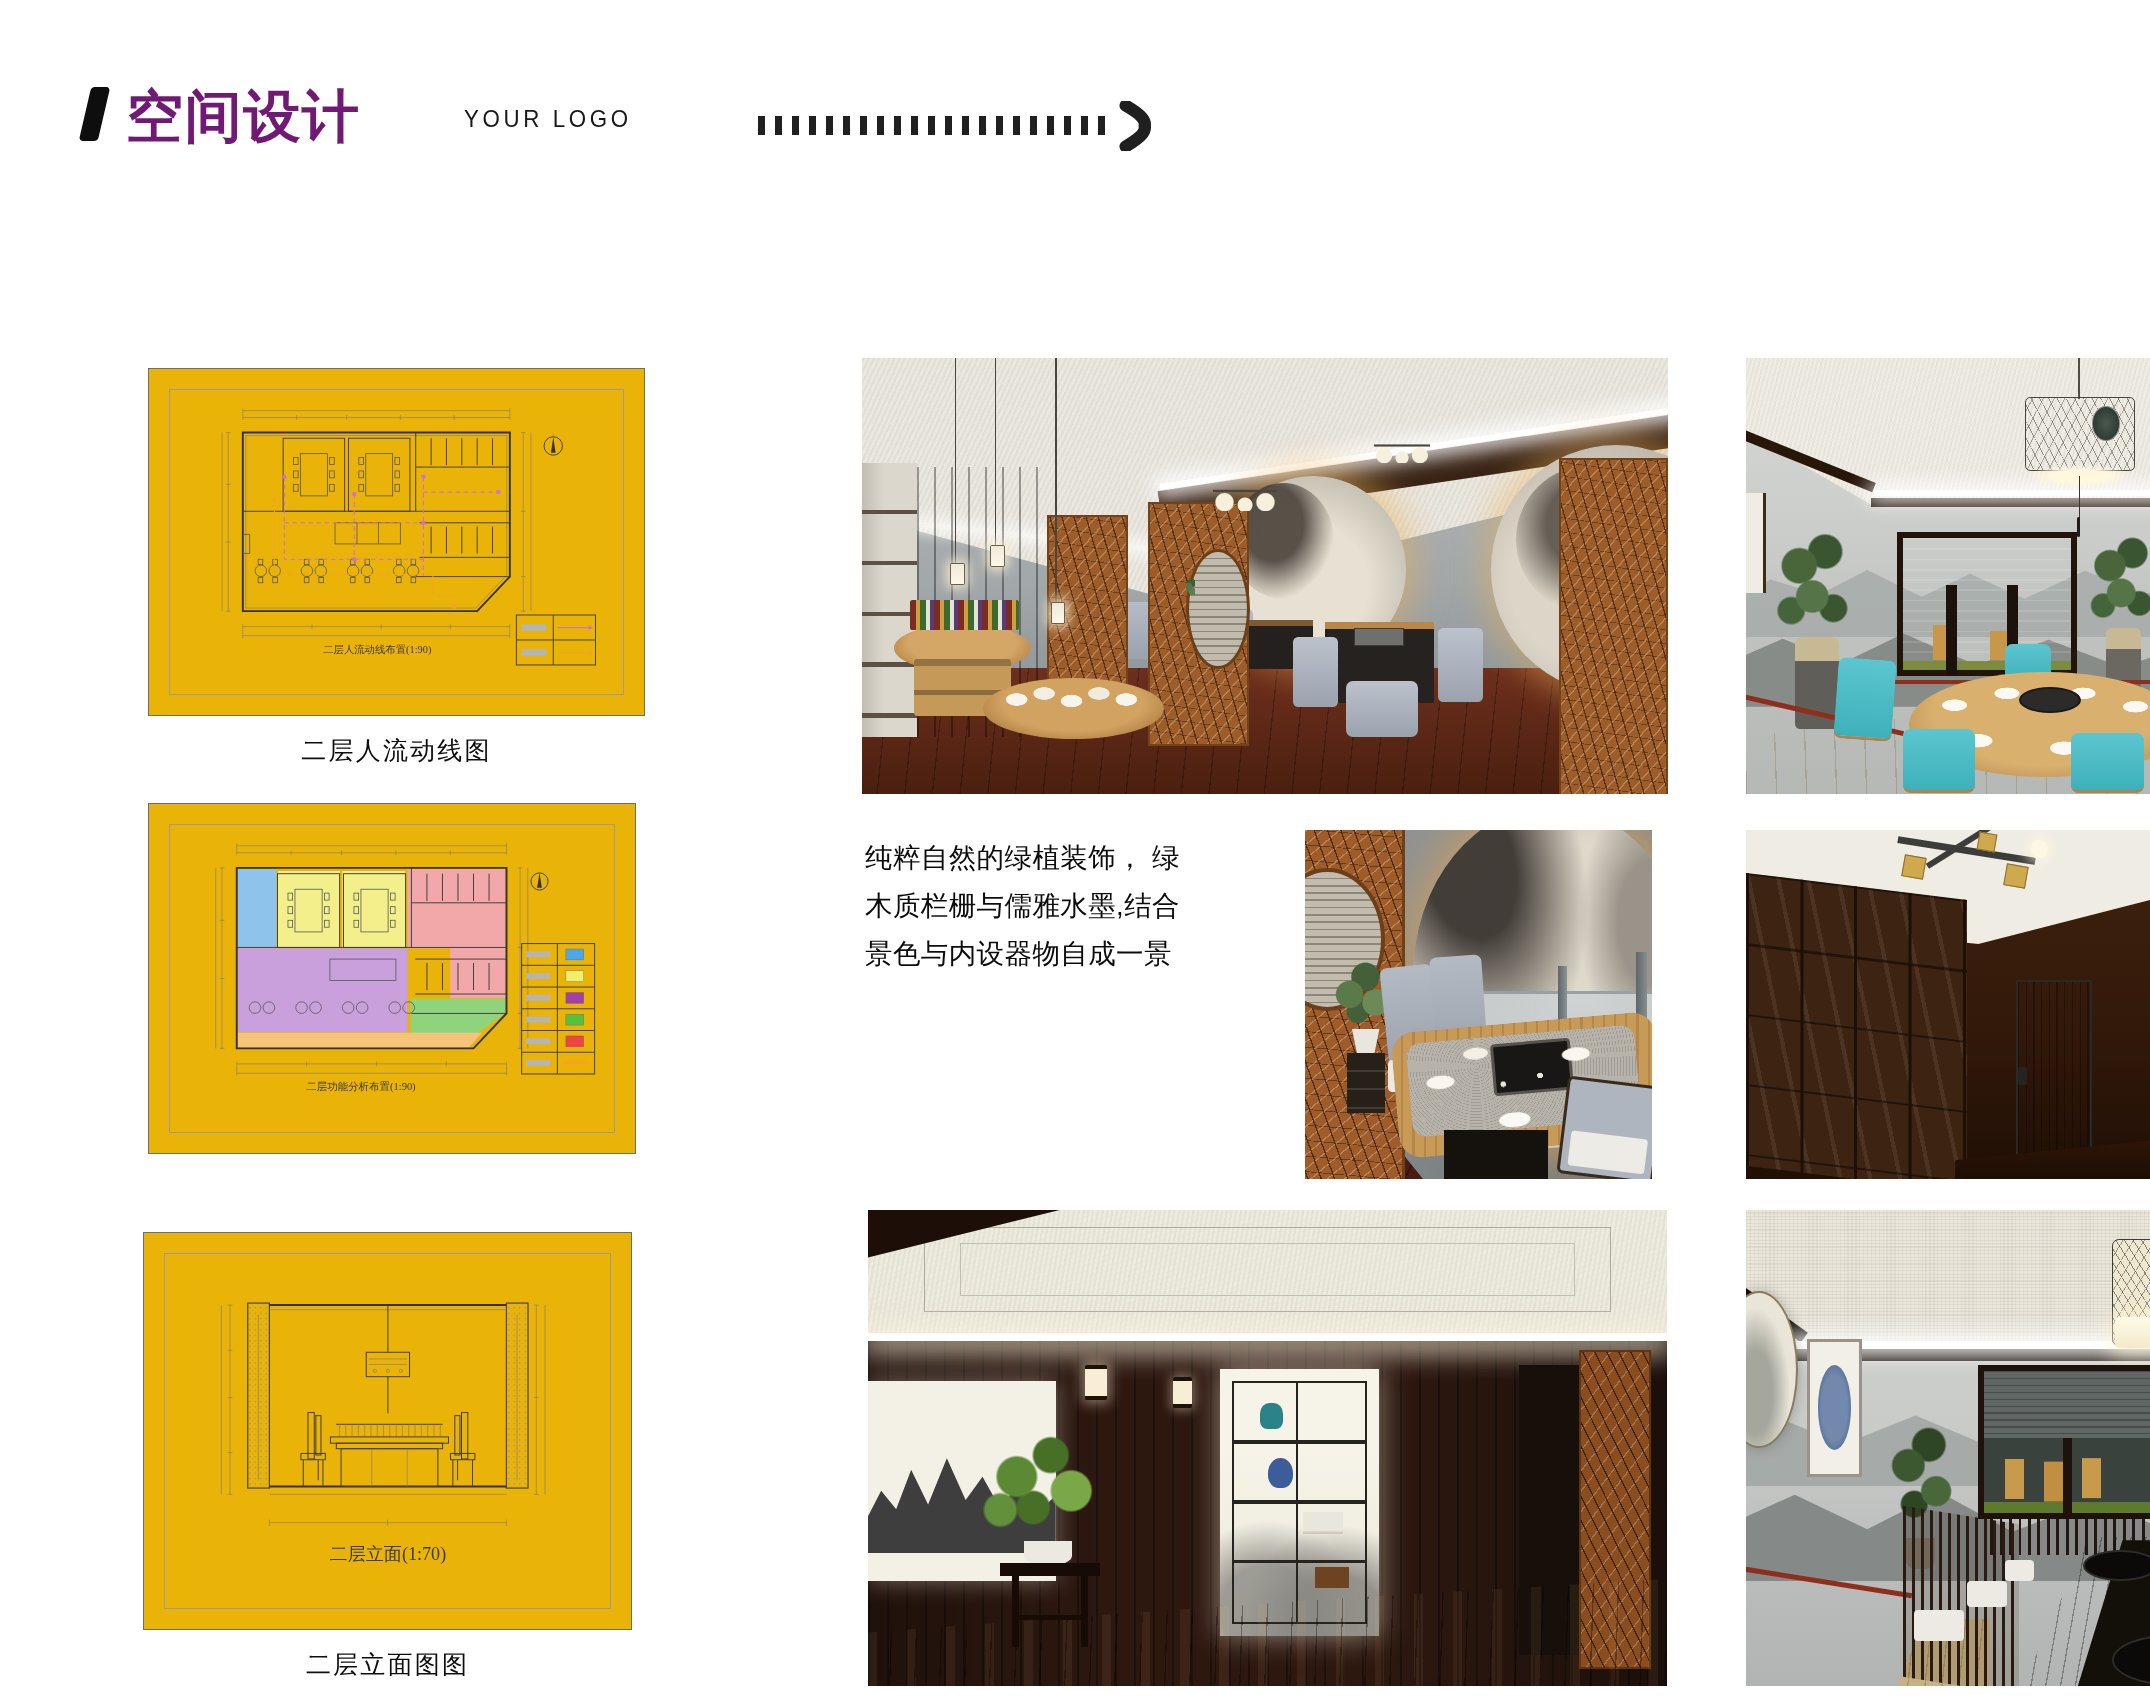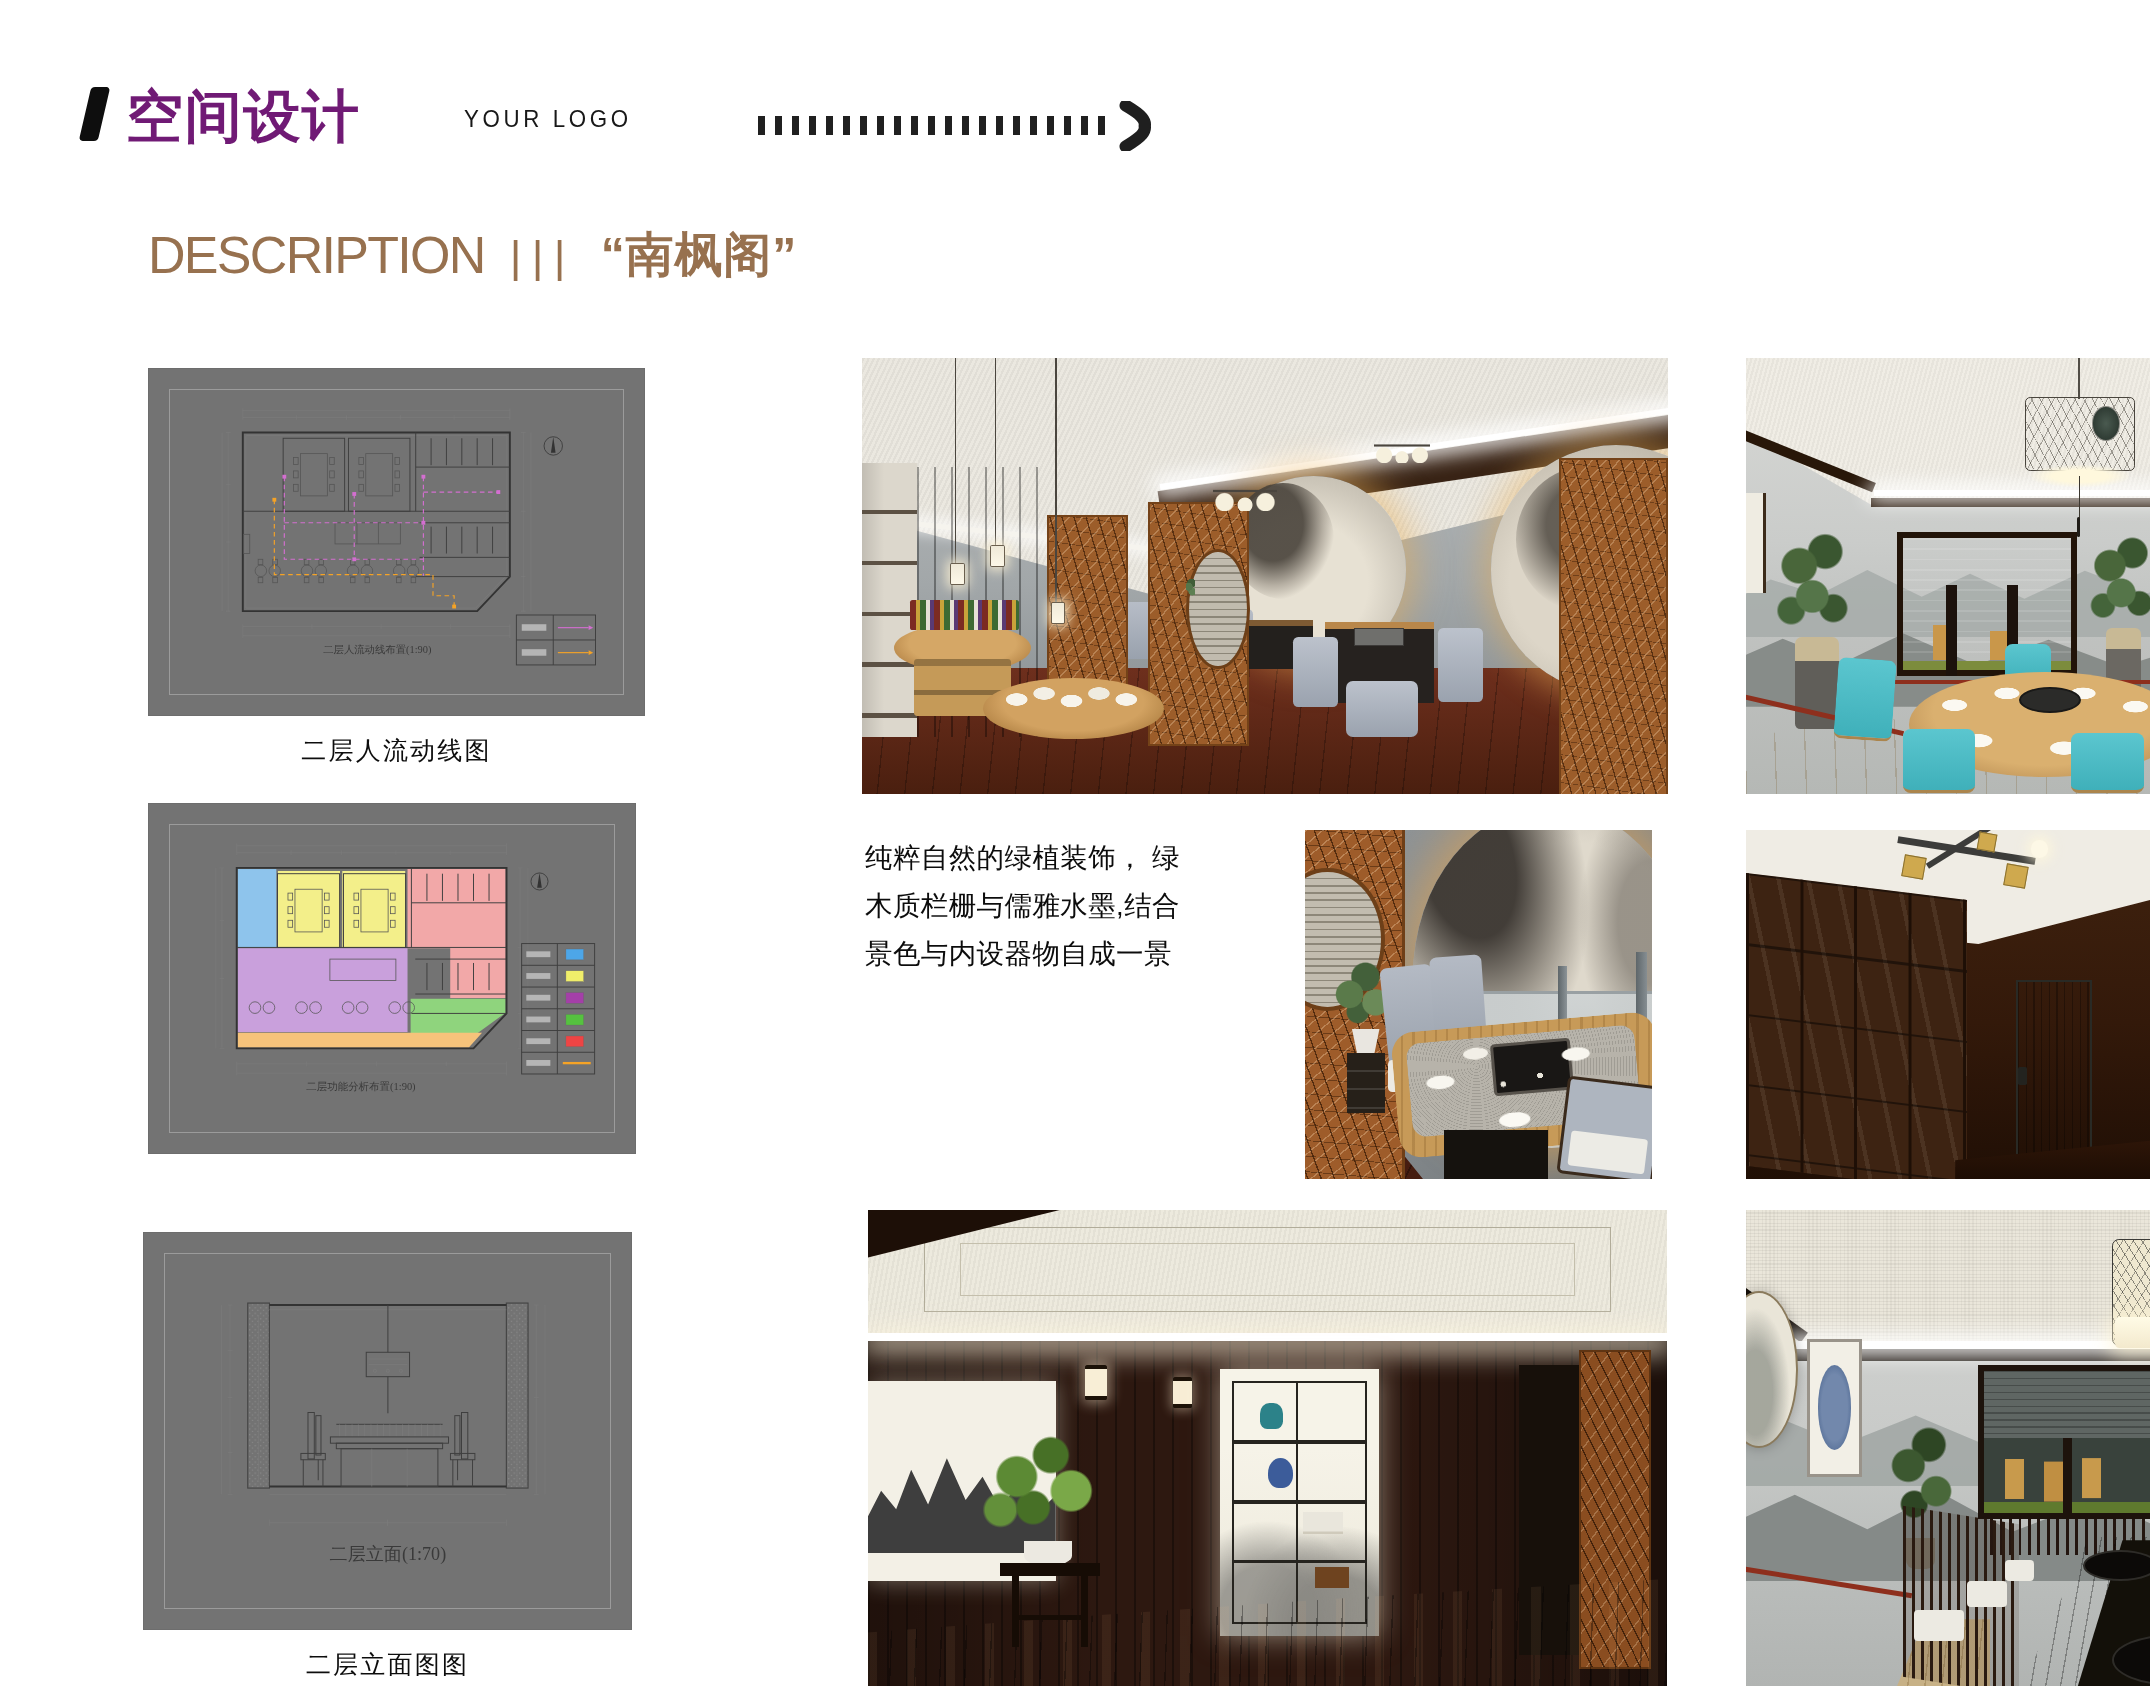--- a/index.html
+++ b/index.html
@@ -21,21 +21,21 @@
   .section-head{position:absolute;left:148px;top:223px;display:flex;align-items:center;gap:25px;color:#97714f;}
   .desc{font-size:52px;letter-spacing:-1.7px;}
   .divider{font-size:45px;font-weight:400;letter-spacing:10.3px;margin-top:4.3px;}
   .pname{font-size:48px;font-weight:700;letter-spacing:0.9px;}
 
   
   .drawing{position:absolute;}
   .d1{left:148px;top:368px;width:497px;}
   .d2{left:148px;top:803px;width:488px;}
   .d3{left:143px;top:1232px;width:489px;}
-  .frame{border:1.3px solid #6d6d6d;padding:20px;box-sizing:border-box;background:#737373;}
+  .frame{border:1.3px solid #6d6d6d;padding:20px;box-sizing:border-box;background:#eab308;}
   .d1 .frame{height:348px;} .d2 .frame{height:351px;} .d3 .frame{height:398px;}
   .frame-inner{width:100%;height:100%;border:0.9px solid #9b9b9b;box-sizing:border-box;padding:6px;}
   svg.plan{width:100%;height:100%;display:block;}
   .drawing figcaption{margin:18px 0 0 0;text-align:center;font-size:25px;color:#0d0d0d;letter-spacing:2.2px;}
   .cad{stroke:#3f3f3f;fill:none;stroke-width:2.5;}
   .cadthick{stroke:#333;fill:none;stroke-width:5;}
   .caddim{stroke:#7c7c7c;fill:none;stroke-width:1.6;}
   .cadfurn{stroke:#555;fill:none;stroke-width:2;}
   .planlabel{fill:#3a3a3a;font-family:"Liberation Serif",serif;}
   .legendtxt{fill:#b5b5b5;}
@@ -398,25 +398,20 @@
 <div class="page">
 
   <span class="slash"></span>
   <h1 class="title">空间设计</h1>
   <span class="logo">YOUR  LOGO</span>
   <span class="dashes"></span>
   <svg class="arrow-head" viewBox="0 0 100 110">
     <path d="M14 10 C52 32 58 44 56 55 C58 66 52 78 14 100" fill="none" stroke="#1f1f1f" stroke-width="27" stroke-linecap="round" stroke-linejoin="round"></path>
   </svg>
 
-  <div class="section-head">
-    <span class="desc">DESCRIPTION</span>
-    <span class="divider">|||</span>
-    <span class="pname">“南枫阁”</span>
-  </div>
 
   <figure class="drawing d1" style="margin:0;">
     <div class="frame">
       <div class="frame-inner">
         <svg class="plan" viewBox="0 0 1100 760">
           <path class="caddim" d="M150 38 H845 M150 56 H845 M150 32 V62 M290 50 V62 M420 50 V62 M560 50 V62 M700 50 V62 M845 32 V62"></path>
           <path class="caddim" d="M112 95 V560 M96 95 V560 M106 95 H118 M106 230 H118 M106 380 H118 M106 560 H118"></path>
           <path class="caddim" d="M880 95 V560 M900 95 V560 M874 95 H886 M874 300 H886 M874 470 H886 M874 560 H886"></path>
           <path class="caddim" d="M150 600 H845 M150 624 H845 M150 594 V630 M330 594 V606 M510 594 V606 M690 594 V606 M845 594 V630"></path>
           <path class="cadthick" d="M150 95 H845 V470 L760 560 H150 Z"></path>

